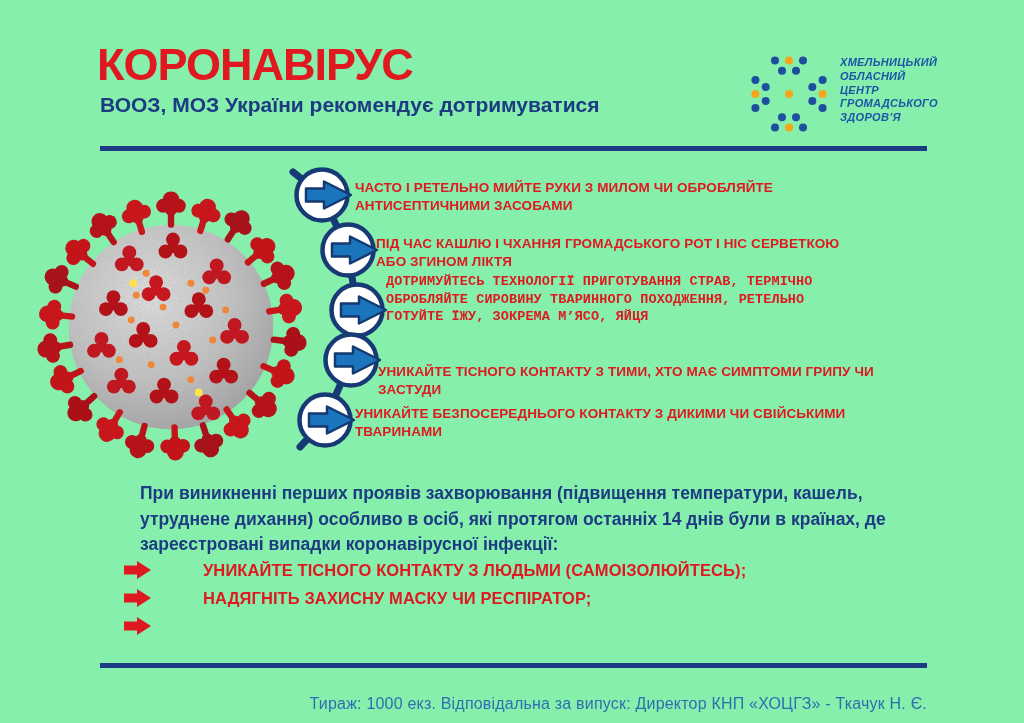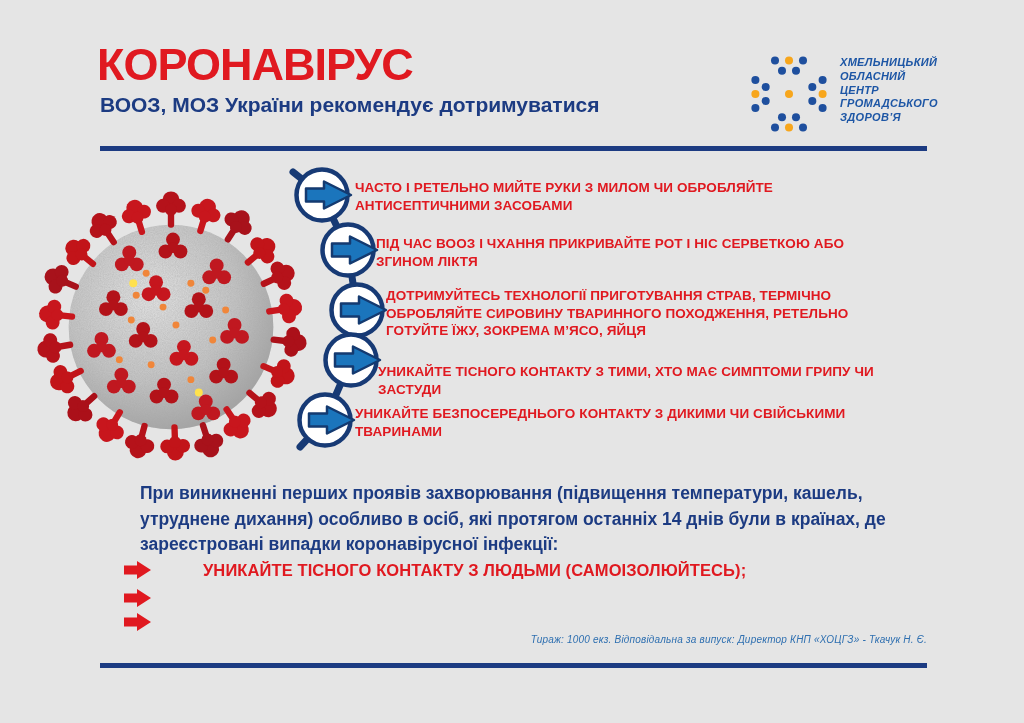--- a/index.html
+++ b/index.html
@@ -1,18 +1,18 @@
 <!DOCTYPE html>
 <html><head>
 <meta charset="utf-8">
 <style>
   * { margin:0; padding:0; box-sizing:border-box; }
   html,body { width:1024px; height:723px; background:#ffffff; overflow:hidden;
               font-family:"Liberation Sans","DejaVu Sans",sans-serif; }
-  .poster { position:relative; width:1024px; height:723px; background:#e5e5e5; }
+  .poster { position:relative; width:1024px; height:723px; background:#86efac; }
 
   
   .title { position:absolute; left:97px; top:42px; font-size:45px; font-weight:800;
            letter-spacing:-1px; color:#e01920; line-height:1; }
   .subtitle { position:absolute; left:100px; top:93px; font-size:21px; font-weight:700;
               color:#1c3b82; line-height:24px; }
   .rule { position:absolute; left:100px; width:827px; height:5px; background:#1c3b82; }
   .rule-top { top:146px; }
   .rule-bottom { top:663px; }
 
@@ -21,36 +21,36 @@
                color:#1d56a5; line-height:13.8px; letter-spacing:.3px;font-style:italic; }
 
   
   .virus { position:absolute; left:22px; top:176px; }
   .chain { position:absolute; left:280px; top:150px; }
 
   .rec { position:absolute; color:#e01920; font-weight:700; font-size:13.5px;
          line-height:17.5px; letter-spacing:.1px; }
   .rec-0 { left:355px; top:179px; width:450px; }
   .rec-1 { left:376px; top:235px; width:490px; }
-  .rec-2 { left:386px; top:287px; width:480px; }
+  .rec-2 { left:386px; top:273px; width:480px;font-family:Liberation Mono, monospace; }
   .rec-3 { left:378px; top:347px; width:520px;margin-top:16px; }
   .rec-4 { left:355px; top:405px; width:530px; }
 
   
   .warning-intro { position:absolute; left:140px; top:481px; width:775px;
                    font-size:17.5px; font-weight:700; color:#1c3b82; line-height:25.5px; }
   .actions { position:absolute; left:124px; top:558px; width:810px; }
   .action-row { display:flex; align-items:flex-start; margin-bottom:3px;gap:44px; }
   .action-arrow { flex:0 0 auto; margin-top:3px; margin-right:8px; }
   .action-text { font-size:16.5px; font-weight:700; color:#e01920; line-height:25px;
                  max-width:720px; letter-spacing:.1px; }
 
   
-  .imprint { position:absolute; right:97px; top:634px; font-size:10px;
-             color:#2e6fb0; letter-spacing:.2px;font-style:italic; }
+  .imprint { position:absolute; right:97px; top:695px; font-size:16px;
+             color:#2e6fb0; letter-spacing:.2px; }
 </style>
 </head>
 <body>
 
 <div class="poster">
 
   <div class="title">КОРОНАВІРУС</div>
   <div class="subtitle">
     <div>ВООЗ, МОЗ України рекомендує дотримуватися</div>
   </div>
@@ -202,38 +202,39 @@
       <circle cx="71" cy="210" r="25.5" fill="#ffffff" stroke="#173a75" stroke-width="4.5"></circle>
       <path d="M-16,-6.5 L2,-6.5 L2,-13.5 L29,0 L2,13.5 L2,6.5 L-16,6.5 Z" transform="translate(71,210)" fill="#1b75bc" stroke="#143a70" stroke-width="2.5" stroke-linejoin="round"></path>
     </g>
     <g>
       <circle cx="45" cy="270" r="25.5" fill="#ffffff" stroke="#173a75" stroke-width="4.5"></circle>
       <path d="M-16,-6.5 L2,-6.5 L2,-13.5 L29,0 L2,13.5 L2,6.5 L-16,6.5 Z" transform="translate(45,270)" fill="#1b75bc" stroke="#143a70" stroke-width="2.5" stroke-linejoin="round"></path>
     </g>
   </svg>
 
   <div class="rec rec-0">ЧАСТО І РЕТЕЛЬНО МИЙТЕ РУКИ З МИЛОМ ЧИ ОБРОБЛЯЙТЕ АНТИСЕПТИЧНИМИ ЗАСОБАМИ</div>
-  <div class="rec rec-1">ПІД ЧАС ВООЗ І ЧХАННЯ ПРИКРИВАЙТЕ РОТ І НІС СЕРВЕТКОЮ АБО ЗГИНОМ ЛІКТЯ</div>
+  <div class="rec rec-1">ПІД ЧАС КАШЛЮ І ЧХАННЯ ГРОМАДСЬКОГО РОТ І НІС СЕРВЕТКОЮ АБО ЗГИНОМ ЛІКТЯ</div>
   <div class="rec rec-2">ДОТРИМУЙТЕСЬ ТЕХНОЛОГІЇ ПРИГОТУВАННЯ СТРАВ, ТЕРМІЧНО ОБРОБЛЯЙТЕ СИРОВИНУ ТВАРИННОГО ПОХОДЖЕННЯ, РЕТЕЛЬНО ГОТУЙТЕ ЇЖУ, ЗОКРЕМА М’ЯСО, ЯЙЦЯ</div>
   <div class="rec rec-3">УНИКАЙТЕ ТІСНОГО КОНТАКТУ З ТИМИ, ХТО МАЄ СИМПТОМИ ГРИПУ ЧИ ЗАСТУДИ</div>
   <div class="rec rec-4">УНИКАЙТЕ БЕЗПОСЕРЕДНЬОГО КОНТАКТУ З ДИКИМИ ЧИ СВІЙСЬКИМИ ТВАРИНАМИ</div>
 
   <div class="warning-intro">При виникненні перших проявів захворювання (підвищення температури, кашель, утруднене дихання) особливо в осіб, які протягом останніх 14 днів були в країнах, де зареєстровані випадки коронавірусної інфекції:</div>
 
   <div class="actions">
     <div class="action-row">
       <svg class="action-arrow" width="27" height="18" viewBox="0 0 27 18">
         <path d="M0,4.5 H13 V0 L27,9 L13,18 V13.5 H0 Z" fill="#e01920"></path>
       </svg>
       <div class="action-text">УНИКАЙТЕ ТІСНОГО КОНТАКТУ З ЛЮДЬМИ (САМОІЗОЛЮЙТЕСЬ);</div>
     </div>
     <div class="action-row">
       <svg class="action-arrow" width="27" height="18" viewBox="0 0 27 18">
         <path d="M0,4.5 H13 V0 L27,9 L13,18 V13.5 H0 Z" fill="#e01920"></path>
       </svg>
+      <div class="action-text">НАДЯГНІТЬ ЗАХИСНУ МАСКУ ЧИ РЕСПІРАТОР;</div>
     </div>
     <div class="action-row">
       <svg class="action-arrow" width="27" height="18" viewBox="0 0 27 18">
         <path d="M0,4.5 H13 V0 L27,9 L13,18 V13.5 H0 Z" fill="#e01920"></path>
       </svg>
     </div>
   </div>
 
   <div class="rule rule-bottom"></div>
   <div class="imprint">Тираж: 1000 екз. Відповідальна за випуск: Директор КНП «ХОЦГЗ» - Ткачук Н. Є.</div>

